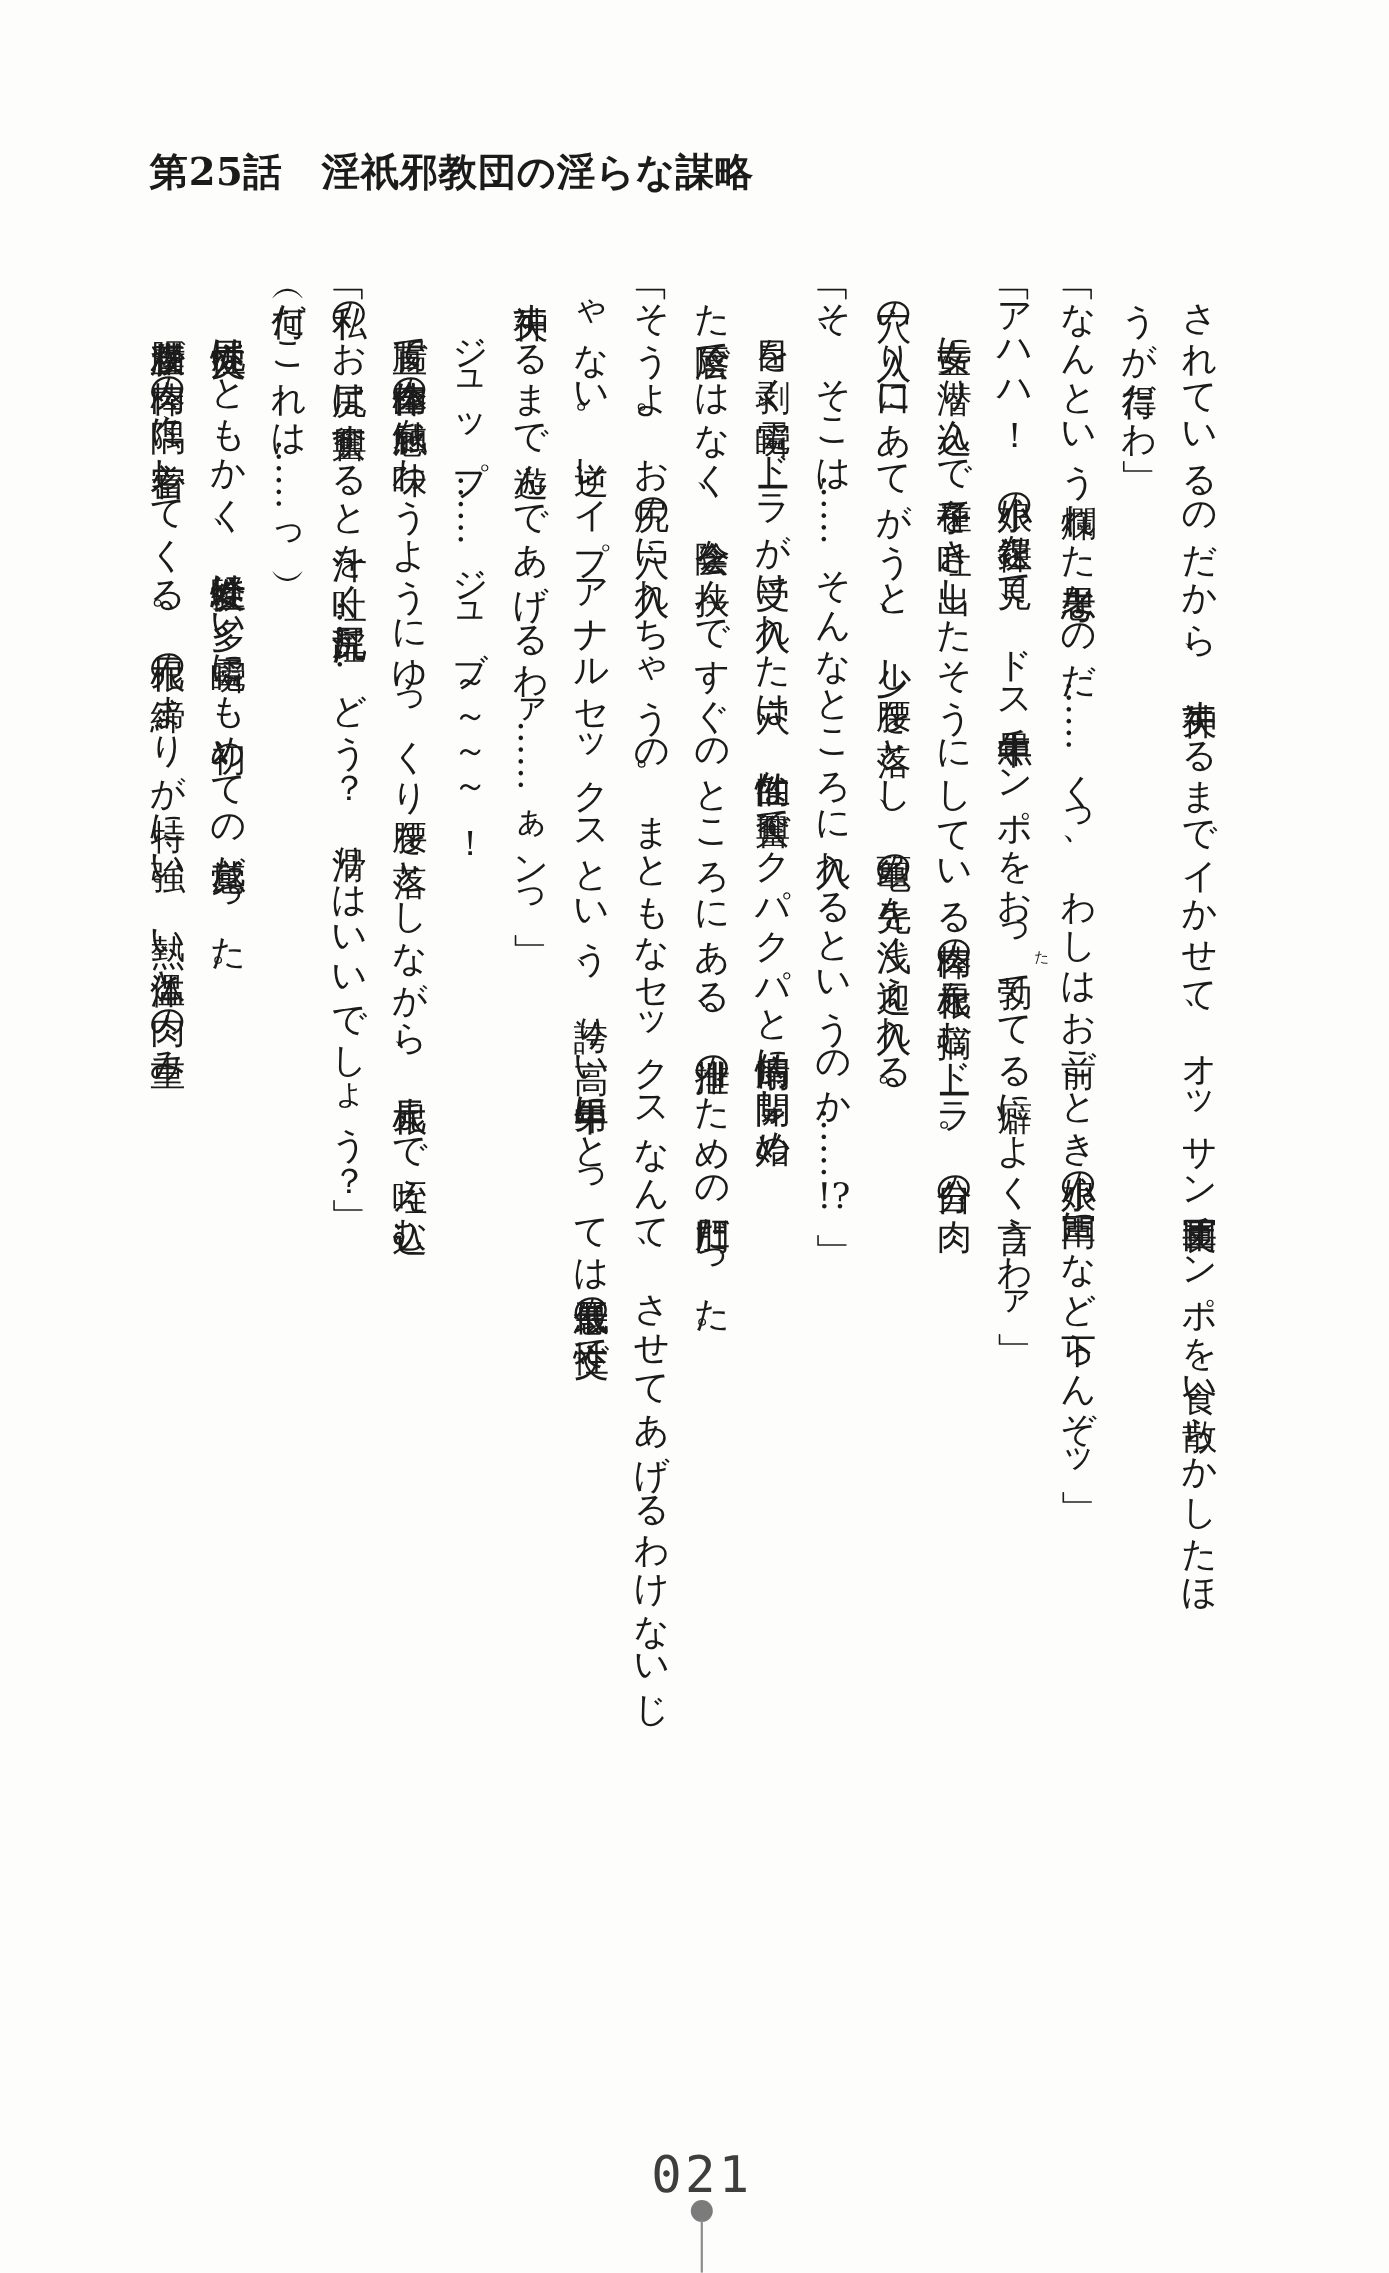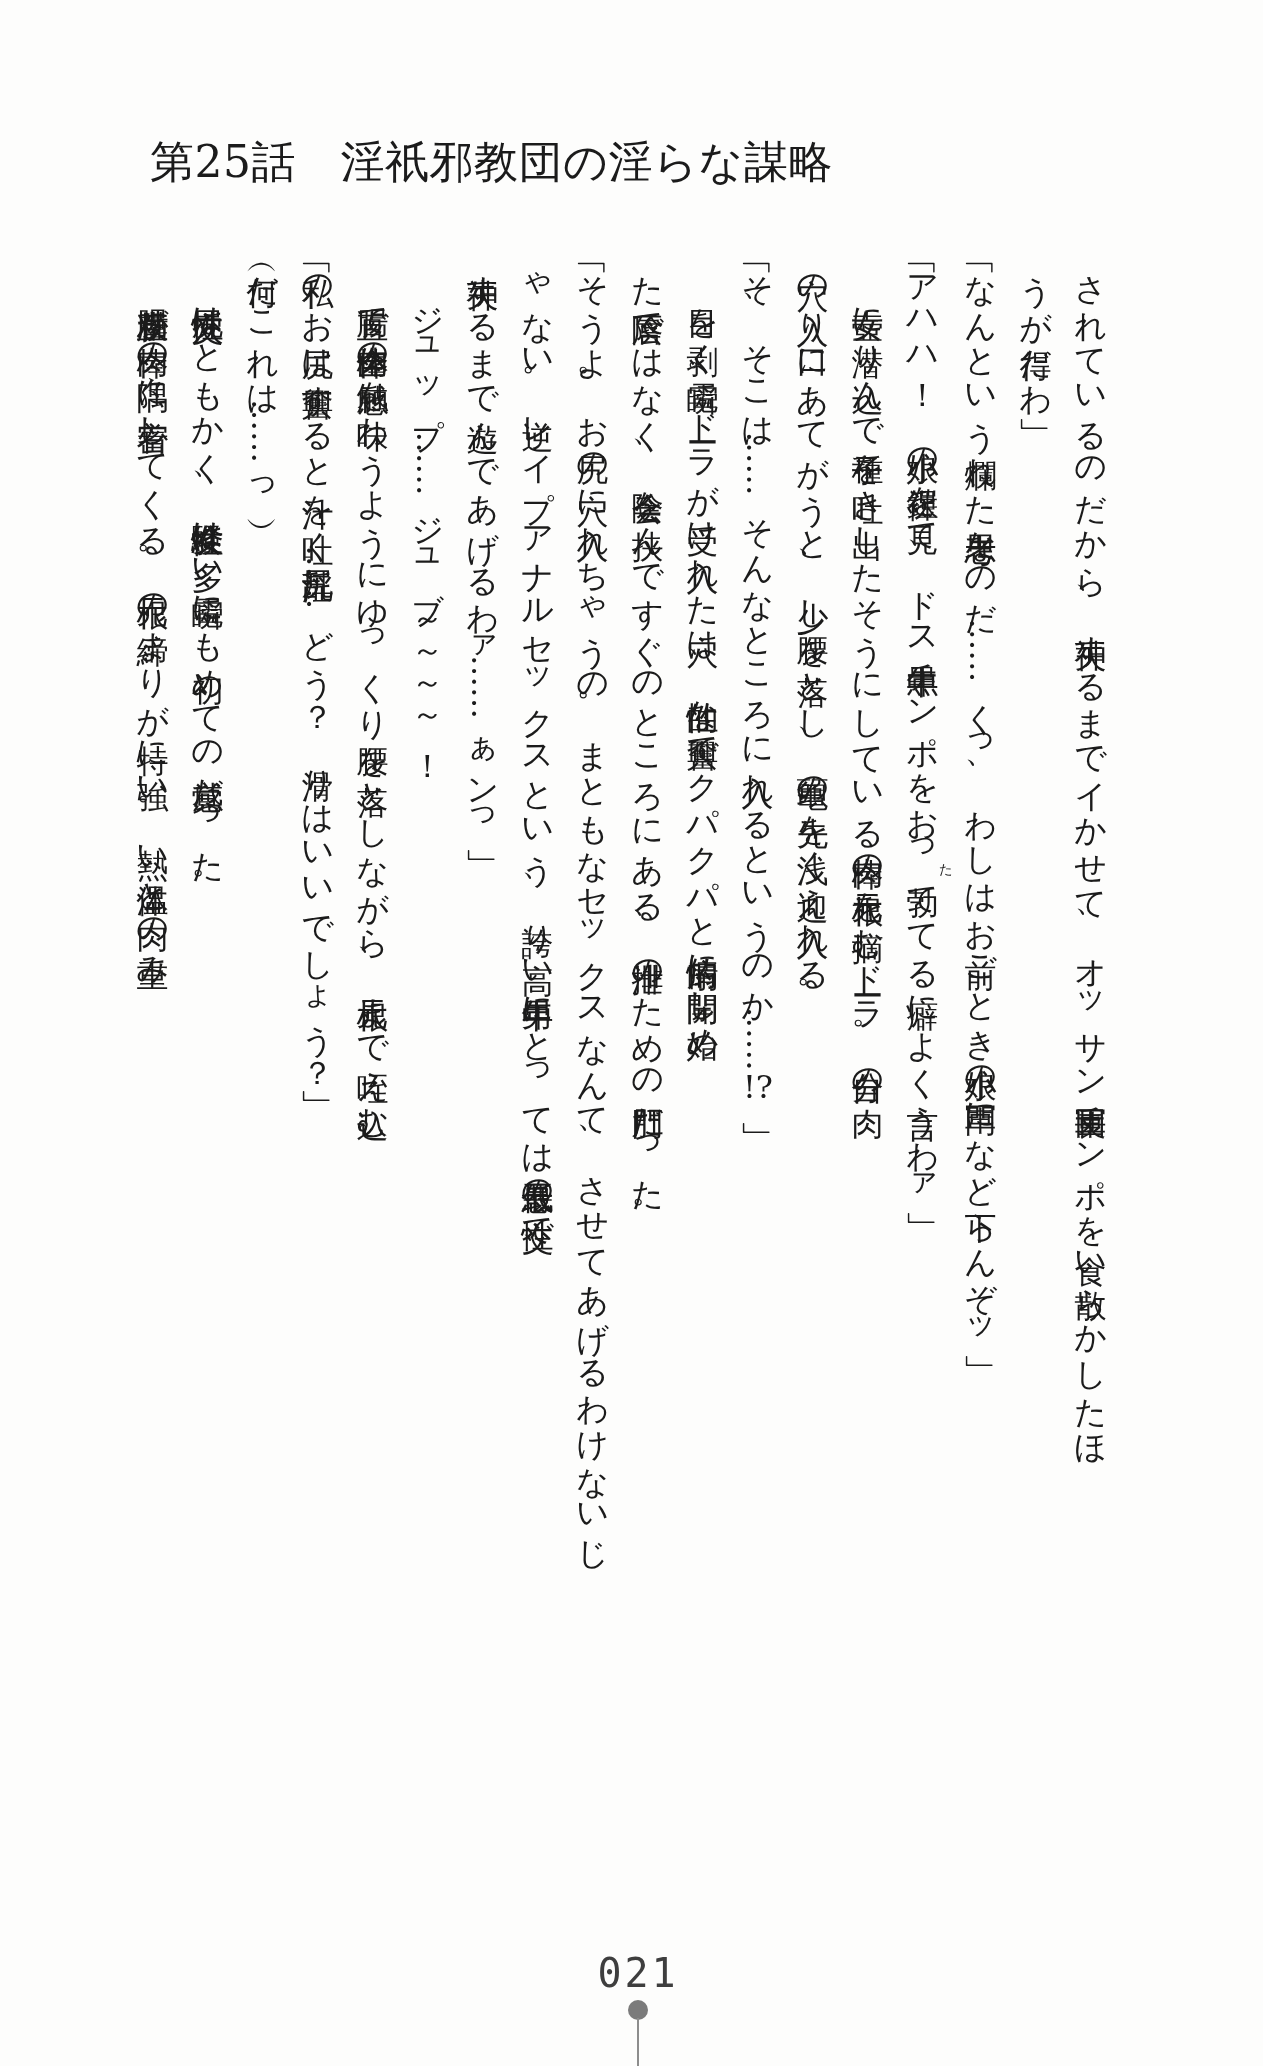--- a/index.html
+++ b/index.html
@@ -8,25 +8,26 @@
     position: relative;
     background: #fdfdfc;
     color: var(--text-color, #1b1b1b);
     font-family: "DejaVu Serif", "Liberation Serif", serif;
     overflow: hidden;
   }
 
   
   .chapter-header {
     position: absolute;
-    left: 150px; top: 136px;
-    font-size: 44px;
+    left: 136px; top: 136px;
+    font-size: 35px;
     line-height: 1.2;
     letter-spacing: 0.5px;
     white-space: nowrap;
+    font-weight: bold;
   }
 
   
   .text-block {
     position: absolute;
     top: 253px; right: 145px;
     height: 1282px;
     writing-mode: vertical-rl;
     -webkit-writing-mode: vertical-rl;
     text-orientation: mixed;
@@ -43,21 +44,21 @@
   
   .tcy { text-combine-upright: all; -webkit-text-combine: horizontal; }
 
   
   .page-number {
     position: absolute;
     top: 1950px; left: 558px; width: 160px;
     text-align: center;
     font-family: "DejaVu Sans Mono", "Liberation Mono", monospace;
     font-weight: 300;
-    font-size: 40px;
+    font-size: 46px;
     letter-spacing: 3px;
     color: #3e3e3e;
   }
   .footer-dot {
     position: absolute;
     left: 628px; top: 2000px;
     width: 20px; height: 20px;
     border-radius: 50%;
     background: var(--marker-color, #7b7b7b);
   }

